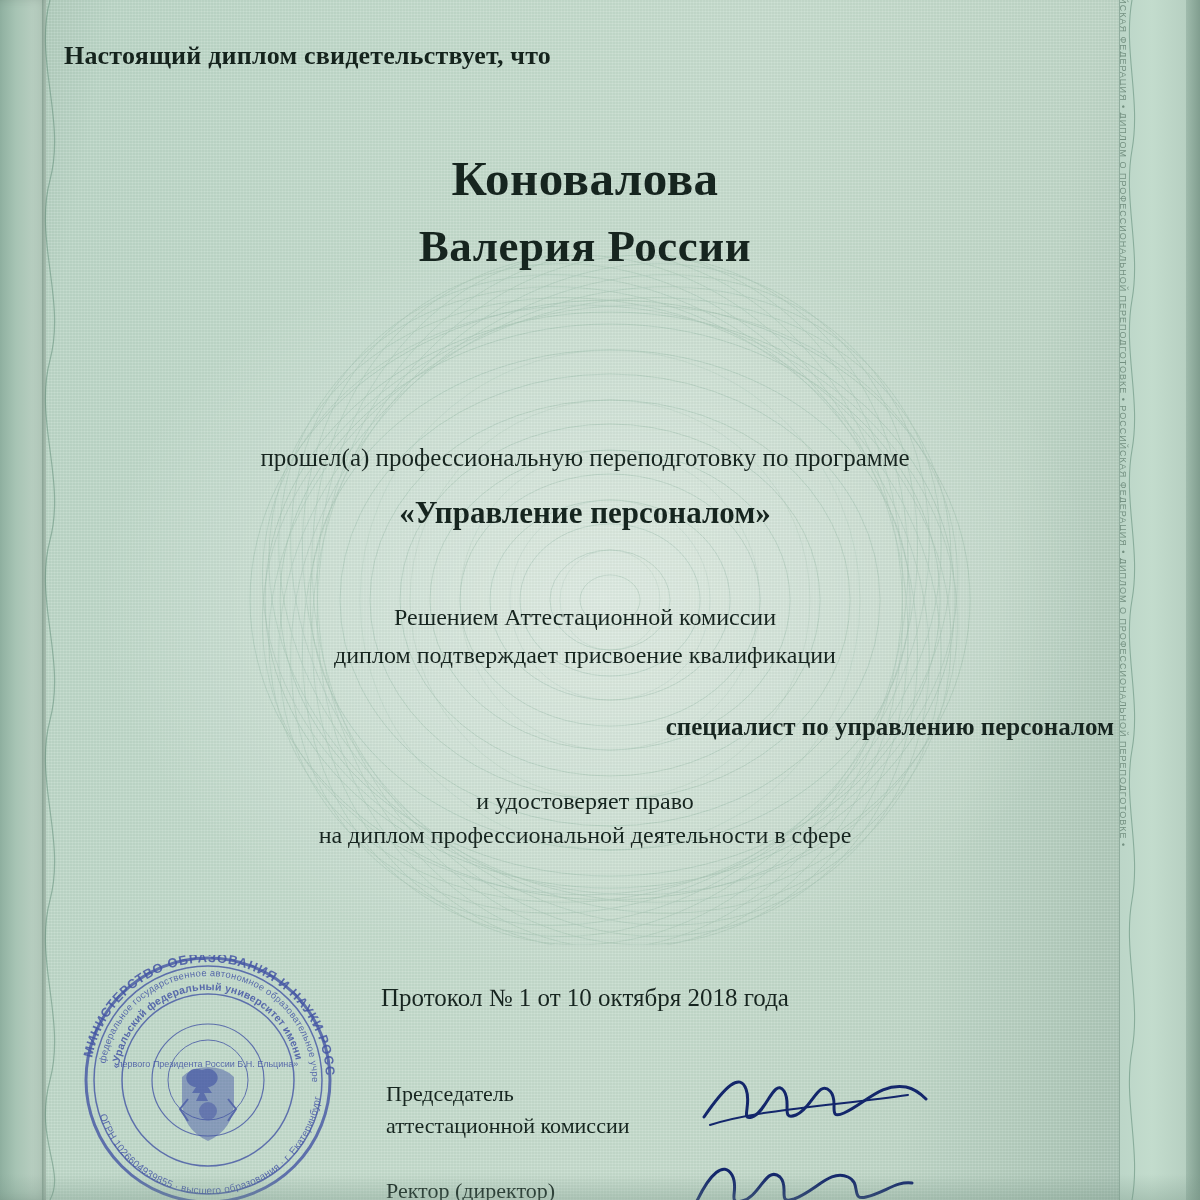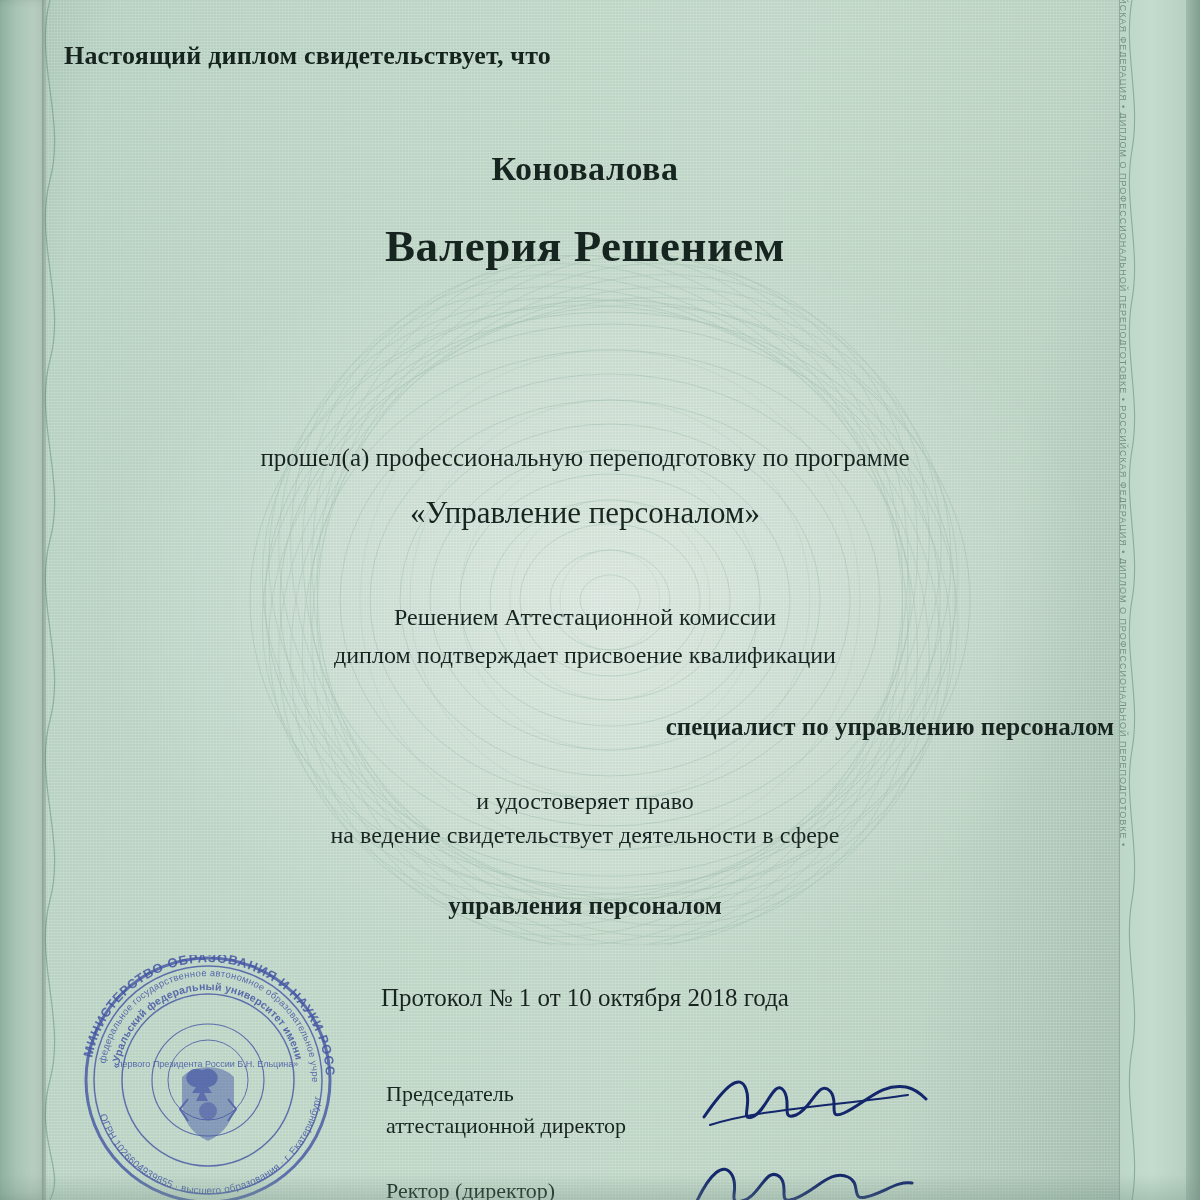--- a/index.html
+++ b/index.html
@@ -115,21 +115,21 @@
     top: 40px;
     left: 8px;
     text-align: left;
     font-size: 26px;
     font-weight: 700;
     letter-spacing: 0.2px;
     color: #15241d;
   }
   .name1 {
     top: 148px;
-    font-size: 34px;
+    font-size: 49px;
     font-weight: 700;
     letter-spacing: 0.5px;
   }
   .name2 {
     top: 218px;
     font-size: 45px;
     font-weight: 700;
     letter-spacing: 0.5px;
   }
   .period {
@@ -138,21 +138,21 @@
     font-weight: 700;
   }
   .retrain {
     top: 442px;
     font-size: 25px;
     font-weight: 400;
   }
   .program {
     top: 494px;
     font-size: 31px;
-    font-weight: 400;
+    font-weight: 700;
   }
   .decision1 {
     top: 602px;
     font-size: 24px;
   }
   .decision2 {
     top: 640px;
     font-size: 24px;
   }
   .qualification {
@@ -289,40 +289,39 @@
     </svg>
     <div class="microtext">РОССИЙСКАЯ ФЕДЕРАЦИЯ • ДИПЛОМ О ПРОФЕССИОНАЛЬНОЙ ПЕРЕПОДГОТОВКЕ • РОССИЙСКАЯ ФЕДЕРАЦИЯ • ДИПЛОМ О ПРОФЕССИОНАЛЬНОЙ ПЕРЕПОДГОТОВКЕ •</div>
     <div class="right-edge-strip"></div>
   </div>
 
   <div class="content">
 
     <div class="txt intro">Настоящий диплом свидетельствует, что</div>
 
     <div class="txt name1">Коновалова</div>
-    <div class="txt name2">Валерия Решением</div>
+    <div class="txt name2">Валерия России</div>
 
     <div class="txt retrain">прошел(а) профессиональную переподготовку по программе</div>
     <div class="txt program">«Управление персоналом»</div>
 
     <div class="txt decision1">Решением Аттестационной комиссии</div>
     <div class="txt decision2">диплом подтверждает присвоение квалификации</div>
 
     <div class="txt qualification">специалист по управлению персоналом</div>
 
     <div class="txt certifies1">и удостоверяет право</div>
-    <div class="txt certifies2">на ведение свидетельствует деятельности в сфере</div>
-
-    <div class="txt sphere">управления персоналом</div>
+    <div class="txt certifies2">на диплом профессиональной деятельности в сфере</div>
+
 
     <div class="txt protocol">Протокол № 1 от 10 октября 2018 года</div>
 
     <div class="sig-block">
       <div>Председатель</div>
-      <div>аттестационной директор</div>
+      <div>аттестационной комиссии</div>
     </div>
 
     <div class="sig-block2">
       <div>Ректор (директор)</div>
     </div>
   </div>
 
   <svg class="stamp" viewBox="0 0 340 250" xmlns="http://www.w3.org/2000/svg">
     <defs>
       <path id="arcOuter" d="M 30 125 A 118 118 0 0 1 266 125"></path>

